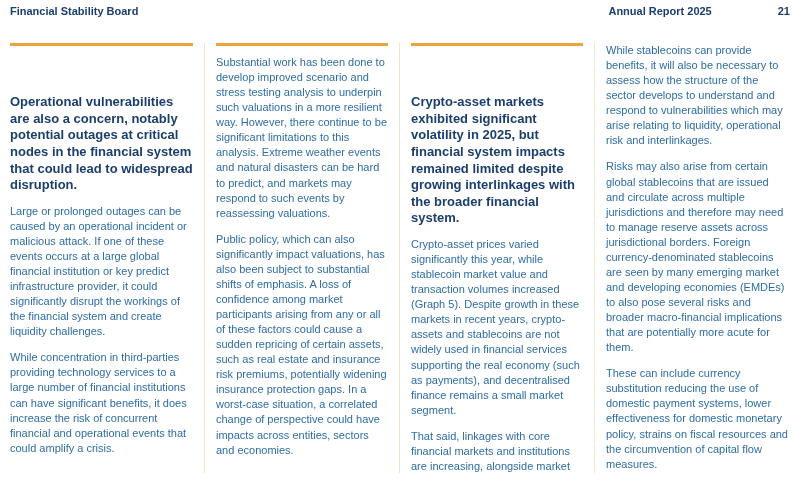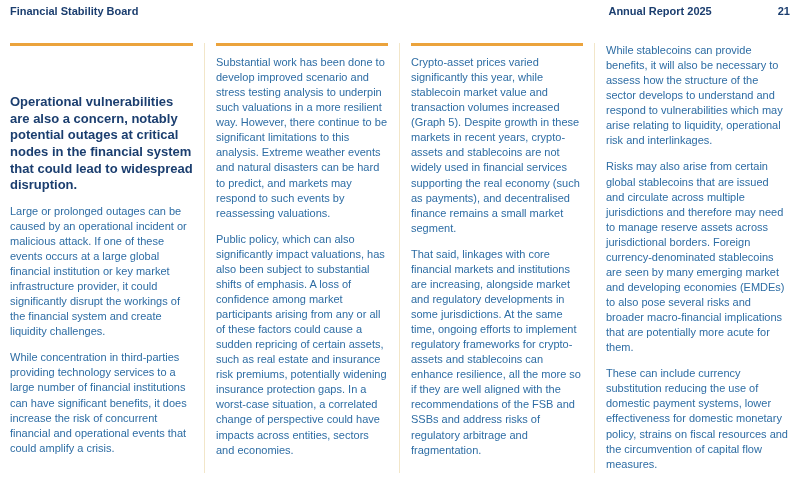--- a/index.html
+++ b/index.html
@@ -80,33 +80,34 @@
       <span class="header-report">Annual Report 2025</span>
       <span class="header-page">21</span>
     </span>
   </div>
 
   <div class="columns">
 
     <div class="col">
       <div class="accent-rule"></div>
       <h2 class="col-heading">Operational vulnerabilities are also a concern, notably potential outages at critical nodes in the financial system that could lead to widespread disruption.</h2>
-      <p class="body-para">Large or prolonged outages can be caused by an operational incident or malicious attack. If one of these events occurs at a large global financial institution or key market infrastructure provider, it could significantly disrupt the workings of the financial system and create liquidity challenges.</p>
+      <p class="body-para">Large or prolonged outages can be caused by an operational incident or malicious attack. If one of these events occurs at a large global financial institution or key predict infrastructure provider, it could significantly disrupt the workings of the financial system and create liquidity challenges.</p>
       <p class="body-para">While concentration in third-parties providing technology services to a large number of financial institutions can have significant benefits, it does increase the risk of concurrent financial and operational events that could amplify a crisis.</p>
 
     </div>
 
     <div class="col">
       <div class="accent-rule"></div>
       <p class="body-para">Substantial work has been done to develop improved scenario and stress testing analysis to underpin such valuations in a more resilient way. However, there continue to be significant limitations to this analysis. Extreme weather events and natural disasters can be hard to predict, and markets may respond to such events by reassessing valuations.</p>
       <p class="body-para">Public policy, which can also significantly impact valuations, has also been subject to substantial shifts of emphasis. A loss of confidence among market participants arising from any or all of these factors could cause a sudden repricing of certain assets, such as real estate and insurance risk premiums, potentially widening insurance protection gaps. In a worst-case situation, a correlated change of perspective could have impacts across entities, sectors and economies.</p>
     </div>
 
     <div class="col">
       <div class="accent-rule"></div>
+      <h2 class="col-heading">Crypto-asset markets exhibited significant volatility in 2025, but financial system impacts remained limited despite growing interlinkages with the broader financial system.</h2>
       <p class="body-para"><span>Crypto-asset prices varied significantly this year, while stablecoin market value and transaction volumes increased </span><a class="graph-link">(Graph 5)</a><span>. Despite growth in these markets in recent years, crypto-assets and stablecoins are not widely used in financial services supporting the real economy (such as payments), and decentralised finance remains a small market segment.</span></p>
       <p class="body-para">That said, linkages with core financial markets and institutions are increasing, alongside market and regulatory developments in some jurisdictions. At the same time, ongoing efforts to implement regulatory frameworks for crypto-assets and stablecoins can enhance resilience, all the more so if they are well aligned with the recommendations of the FSB and SSBs and address risks of regulatory arbitrage and fragmentation.</p>
     </div>
 
     <div class="col">
       <p class="body-para">While stablecoins can provide benefits, it will also be necessary to assess how the structure of the sector develops to understand and respond to vulnerabilities which may arise relating to liquidity, operational risk and interlinkages.</p>
       <p class="body-para">Risks may also arise from certain global stablecoins that are issued and circulate across multiple jurisdictions and therefore may need to manage reserve assets across jurisdictional borders. Foreign currency-denominated stablecoins are seen by many emerging market and developing economies (EMDEs) to also pose several risks and broader macro-financial implications that are potentially more acute for them.</p>
       <p class="body-para"><span>These can include currency substitution reducing the use of domestic payment systems, lower effectiveness for domestic monetary policy, strains on fiscal resources and the circumvention of capital flow measures.</span></p>
 
     </div>

